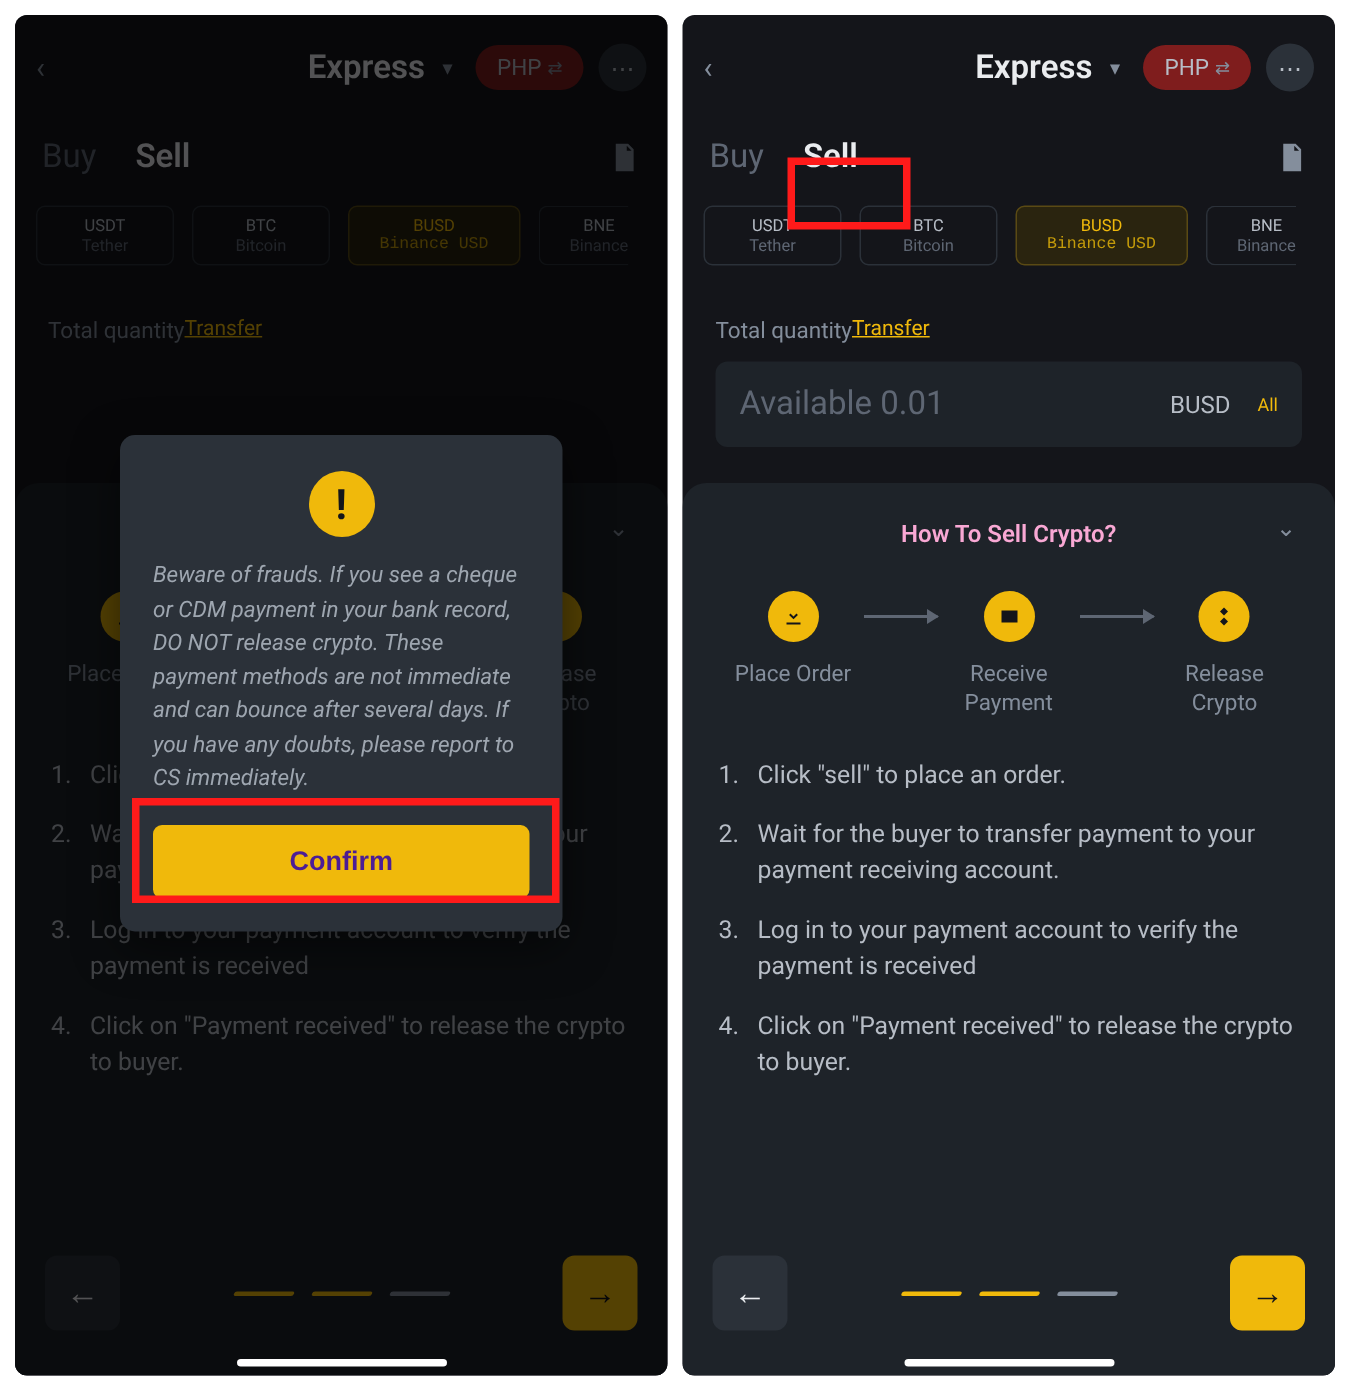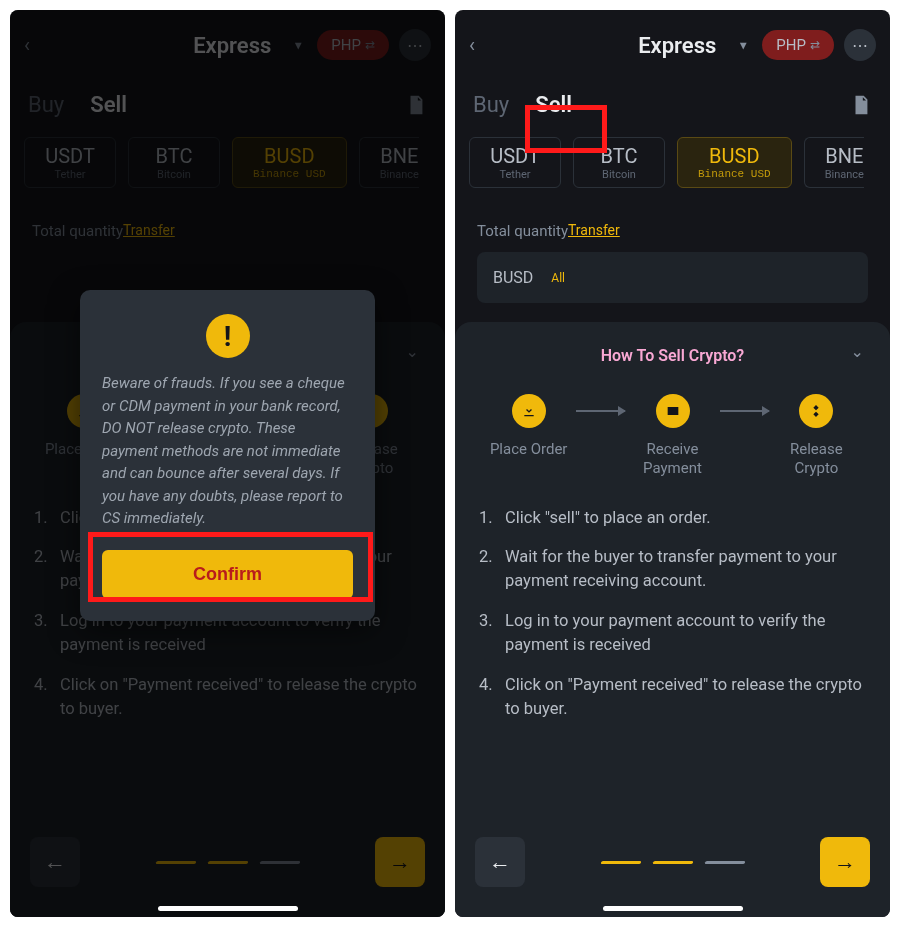--- a/index.html
+++ b/index.html
@@ -39,21 +39,21 @@
     color: #848e9c;
     cursor: pointer;
   }
   .header-spacer { flex: 1; }
   .express {
     color: #eaecef;
     font-size: 22px;
     font-weight: 600;
     display: flex;
     align-items: center;
-    gap: 24px;
+    gap: 12px;
     cursor: pointer;
   }
   .caret-down { font-size: 12px; color: #848e9c; }
   .pill {
     background: #7f1d1d;
     color: #b7bdc6;
     border-radius: 16px;
     padding: 6px 14px;
     font-size: 15px;
     display: flex;
@@ -99,21 +99,21 @@
     overflow: hidden;
   }
   .chip {
     border: 1px solid #2b3139;
     border-radius: 6px;
     padding: 6px 20px;
     text-align: center;
     cursor: pointer;
     min-width: 92px;
   }
-  .chip .sym { font-size: 20px; color: #b7bdc6; }
+  .chip .sym { font-size: 11px; color: #b7bdc6; }
   .chip .sub { font-size: 11px; color: #5e6673; }
   .chip.active .sym { color: #f0b90b; }
   .chip.active .sub { color: #c49b0a; font-family: Liberation Mono, monospace; }
   .chip.active { border-color: #5a4a14; background: #2a240f; }
   .chip.trunc { min-width: 50px; padding-right: 0; border-right:none; border-radius:6px 0 0 6px;}
   .qty-section {
     padding: 28px 22px 0 22px;
   }
   .qty-header {
     display: flex; justify-content: flex-start;
@@ -226,21 +226,21 @@
   .modal-icon {
     width:44px; height:44px; border-radius:50%;
     background:#f0b90b; color:#14151a;
     display:flex; align-items:center; justify-content:center;
     font-size:28px; font-weight:700;
     margin: 0 auto 14px auto;
   }
   .modal-text { color:#9ea6b0; font-size:15px; line-height:1.5;font-style:italic; }
   .confirm-btn {
     margin-top:20px; width:100%;
-    background:#f0b90b; color:#b91c1c;
+    background:#f0b90b; color:#4c1d95;
     border:none; border-radius:6px;
     padding:14px 0; font-size:18px; font-weight:600;
     cursor:pointer;
   }
 
   
   .redbox {
     position:absolute; border:5px solid #ff1a1a; z-index:70;
     pointer-events:none;
   }
@@ -398,20 +398,21 @@
         <div class="sym">BNE</div>
         <div class="sub">Binance</div>
       </div>
   </div>
   <div class="qty-section">
     <div class="qty-header">
       <span>Total quantity</span>
       <span class="transfer-link">Transfer</span>
     </div>
     <div class="qty-box">
+      <span class="avail-text">Available 0.01</span>
       <span class="busd-label">BUSD</span>
       <span class="all-link">All</span>
     </div>
   </div>
 
   <div class="panel">
     <div class="panel-title-row">
       <div class="panel-title">How To Sell Crypto?</div>
       <div class="collapse-chevron">⌄</div>
     </div>

